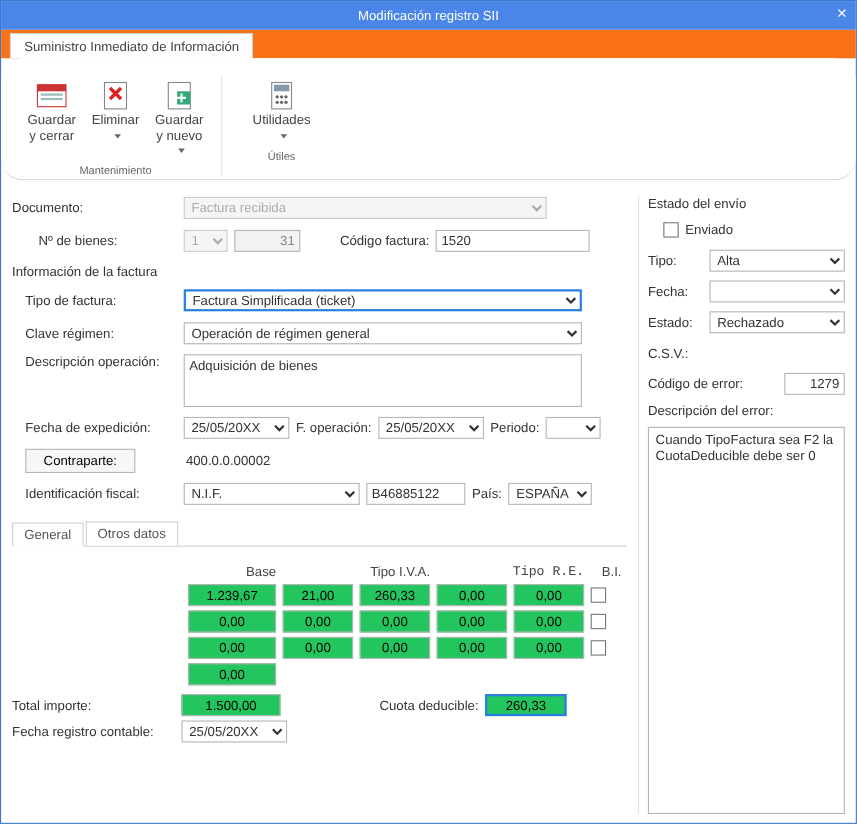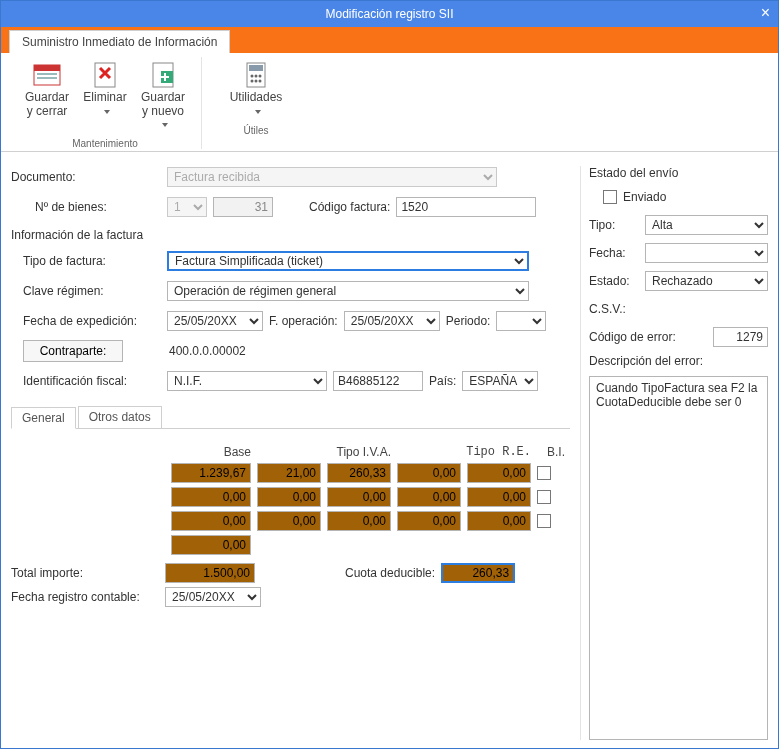--- a/index.html
+++ b/index.html
@@ -2,21 +2,21 @@
 <html><head>
 <meta charset="utf-8">
 <style>
   * { box-sizing: border-box; font-family: "Segoe UI", Tahoma, sans-serif; font-size: 12px; }
   body { margin:0; padding:0; background:#fff; }
   .window { width:779px; height:749px; border:1px solid #3a78cf; display:flex; flex-direction:column; }
   .titlebar { background:#4a86e8; color:#fff; height:26px; display:flex; align-items:center; justify-content:center; position:relative; }
   .titlebar .close { position:absolute; right:8px; top:3px; font-size:16px; cursor:pointer; }
   .outer-tabstrip { height:26px; display:flex; align-items:flex-end; background:#f97316; padding-left:8px; }
   .outer-tab { background:#fff; border:1px solid #cfcfcf; border-bottom:none; padding:4px 12px; color:#444; }
-  .ribbon { background:#fff; border-bottom:1px solid #d0d0d0; padding:4px 8px 2px 8px; display:flex; gap:16px; }
+  .ribbon { background:#fff; border-bottom:1px solid #d0d0d0; padding:16px 8px 2px 8px; display:flex; gap:16px;border-radius:20px; }
   .ribbon-group { display:flex; flex-direction:column; align-items:center; border-right:1px solid #e4e4e4; padding:0 10px; }
   .ribbon-group:last-child { border-right:none; }
   .ribbon-items { display:flex; gap:2px; }
   .ribbon-btn { display:flex; flex-direction:column; align-items:center; width:56px; padding:2px 2px; cursor:pointer; text-align:center; color:#444; line-height:1.15; }
   .ribbon-btn svg { margin-bottom:2px; }
   .ribbon-group-label { color:#666; margin-top:4px; font-size:10px; }
   .body { flex:1; display:flex; padding:14px 10px 8px 10px; gap:10px; overflow:hidden; }
   .left { flex:1; display:flex; flex-direction:column; gap:8px; color:#333; }
   .right { width:188px; display:flex; flex-direction:column; gap:6px; color:#333; border-left:1px solid #e4e4e4; padding-left:8px; }
   .row { display:flex; align-items:center; gap:6px; min-height:22px; }
@@ -32,21 +32,21 @@
   .inner-tab { padding:3px 10px; border:1px solid #cfcfcf; border-bottom:none; margin-right:2px; background:#fff; color:#555; cursor:pointer; }
   .inner-tab.active { border-bottom:1px solid #fff; position:relative; top:1px; }
   .grid-area { padding-top:8px; }
   .grid-header { display:flex; gap:6px; padding-left:160px; color:#444; }
   .grid-header .col { text-align:right; }
   .col-base { width:80px; }
   .col-tiva { width:134px; }
   .col-tre  { width:134px;font-family:Liberation Mono, monospace; }
   .col-bi   { width:28px; text-align:right; }
   .grid-row { display:flex; gap:6px; padding-left:160px; margin-top:4px; align-items:center; }
-  .cell { border:1px solid #b5b5b5; height:20px; text-align:right; padding:1px 4px; background:#a16207; }
+  .cell { border:1px solid #b5b5b5; height:20px; text-align:center; padding:1px 4px; background:#22c55e; }
   .cb { width:14px; height:14px; border:1px solid #777; }
   .num-right { text-align:right; }
   .footer-row { display:flex; align-items:center; margin-top:8px; }
   .r-lbl { width:108px; }
   .err-box { border:1px solid #b5b5b5; flex:1; padding:4px 6px; margin-top:2px; min-height:340px; color:#333; }
   .chevron::after { content:""; display:inline-block; margin-left:3px; border-top:4px solid #666; border-left:3px solid transparent; border-right:3px solid transparent; vertical-align:middle; }
   .small-sel { width:50px; }
 </style>
 </head>
 <body>
@@ -143,20 +143,24 @@
         </select>
       </div>
 
       <div class="row">
         <span class="lbl" style="padding-left:12px">Clave régimen:</span>
         <select style="width:362px">
           <option>Operación de régimen general</option>
         </select>
       </div>
 
+      <div class="row" style="align-items:flex-start">
+        <span class="lbl" style="padding-left:12px">Descripción operación:</span>
+        <textarea class="textarea" style="">Adquisición de bienes</textarea>
+      </div>
 
       <div class="row">
         <span class="lbl" style="padding-left:12px">Fecha de expedición:</span>
         <select style="width:96px"><option>25/05/20XX</option></select>
         <span>F. operación:</span>
         <select style="width:96px"><option>25/05/20XX</option></select>
         <span>Periodo:</span>
         <select class="small-sel"><option></option></select>
       </div>
 

